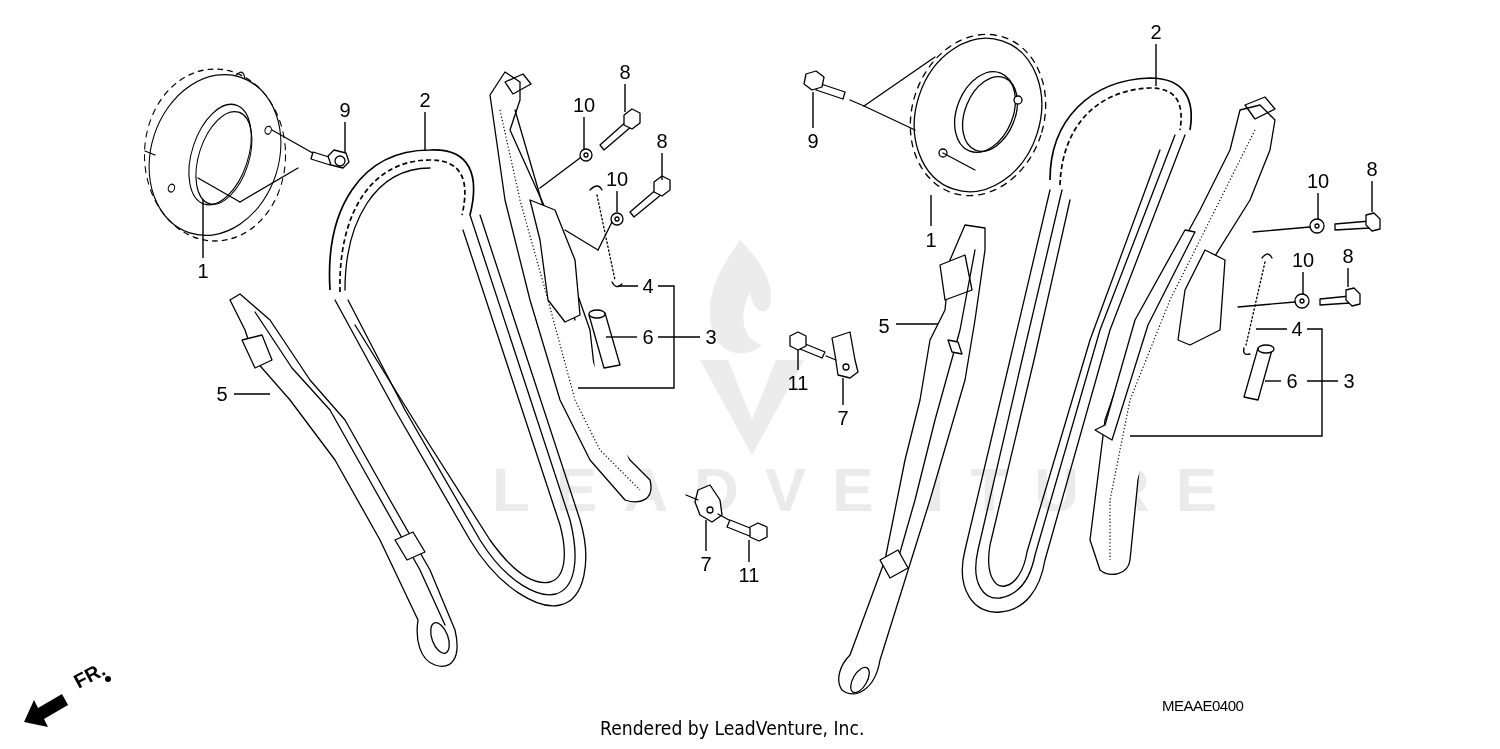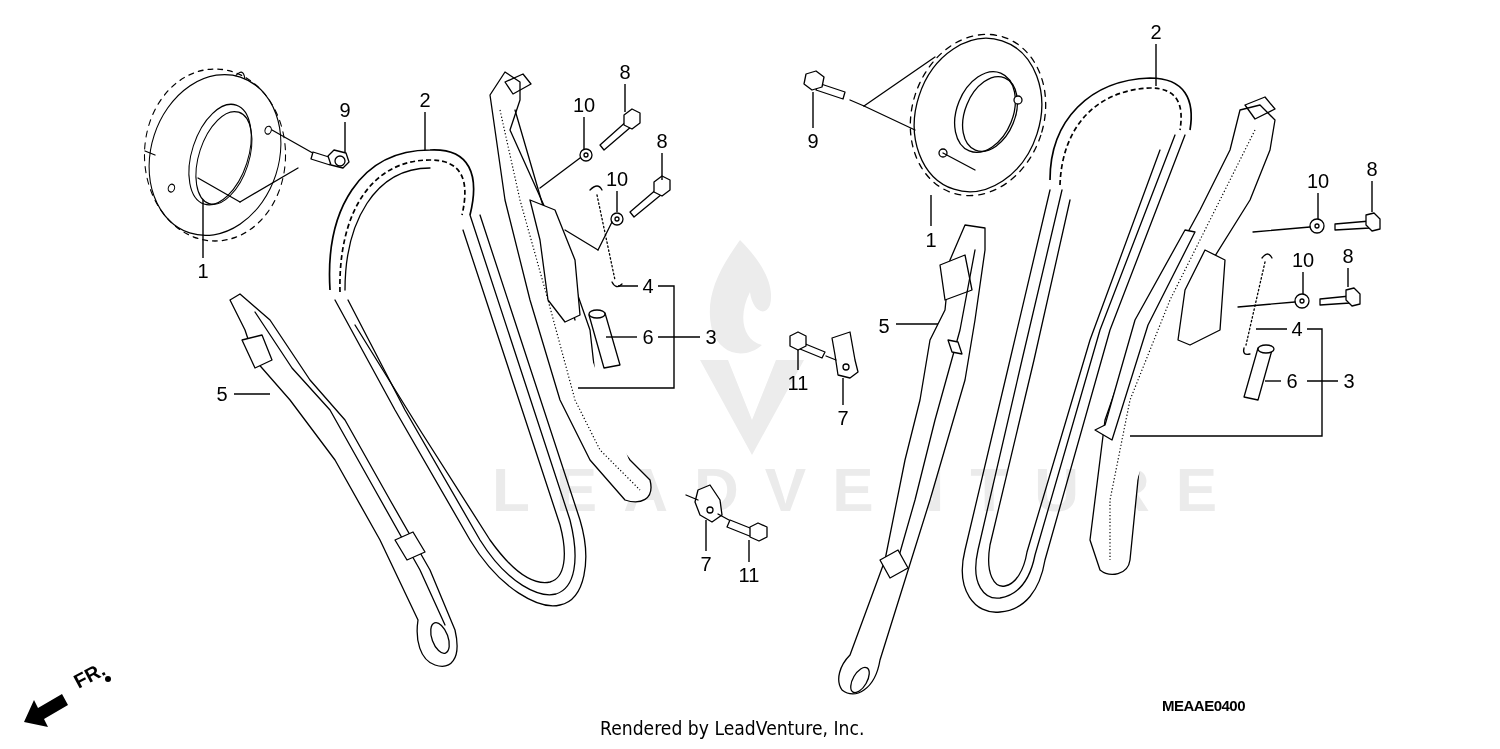--- a/index.html
+++ b/index.html
@@ -1,20 +1,20 @@
 <!DOCTYPE html>
 <html><head>
 <meta charset="utf-8">
 <style>
   html, body { margin: 0; padding: 0; background: #ffffff; }
   body { width: 1500px; height: 749px; position: relative; overflow: hidden; font-family: "Liberation Sans", sans-serif; }
   #canvas { position: absolute; left: 0; top: 0; width: 1500px; height: 749px; }
   .callout { position: absolute; font-family: "Liberation Sans", sans-serif; font-size: 20px; color: #000; line-height: 1; transform: translate(-50%, -50%); white-space: nowrap; }
   .footer { position: absolute; left: 600px; top: 716px; font-family: "DejaVu Sans", sans-serif; font-size: 20px; color: #000; transform: scaleX(0.86); transform-origin: left top; letter-spacing: 0px; }
-  .diagram-code { position: absolute; left: 1162px; top: 697px; font-family: "Liberation Sans", sans-serif; font-size: 15px; color: #000; letter-spacing: -0.5px; font-weight: bold; }
+  .diagram-code { position: absolute; left: 1162px; top: 697px; font-family: "Liberation Sans", sans-serif; font-size: 15px; color: #000; letter-spacing: -0.5px; }
   .fr-label { position: absolute; left: 70px; top: 673px; font-family: "Liberation Sans", sans-serif; font-weight: bold; font-size: 20px; color: #000; transform: rotate(-28deg); transform-origin: left top; }
   .watermark-text { position: absolute; left: 492px; top: 454px; font-family: "Liberation Sans", sans-serif; font-size: 62px; font-weight: bold; color: #ebebeb; letter-spacing: 26px; }
   svg .ln { fill: none; stroke: #000; stroke-width: 1.3; stroke-linecap: round; stroke-linejoin: round; }
   svg .th { fill: none; stroke: #000; stroke-width: 1.7; }
   svg .wf { fill: #fff; stroke: #000; stroke-width: 1.3; stroke-linejoin: round; }
   svg .leader { stroke: #000; stroke-width: 1.4; fill: none; }
   svg .dot { fill: #fff; stroke: #000; stroke-width: 1.2; stroke-dasharray: 1.2 2.2; }
 </style>
 </head>
 <body>

